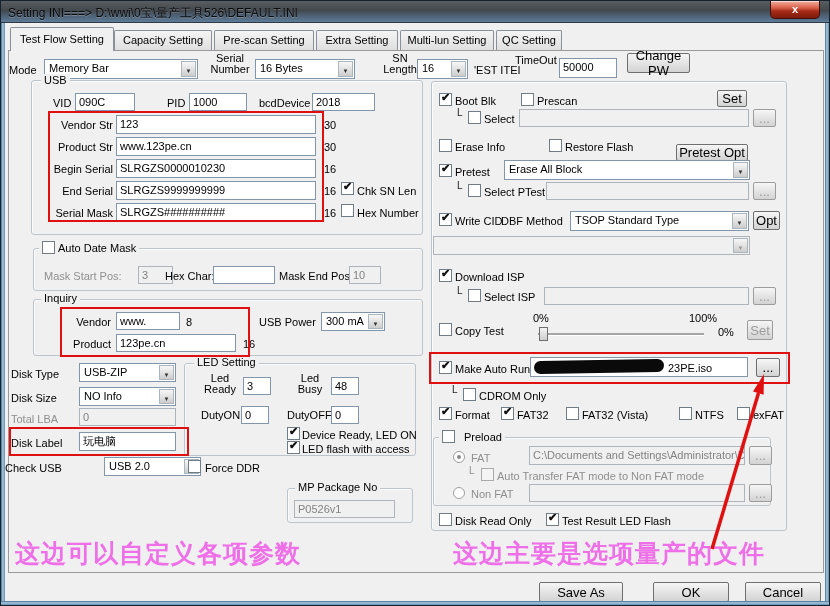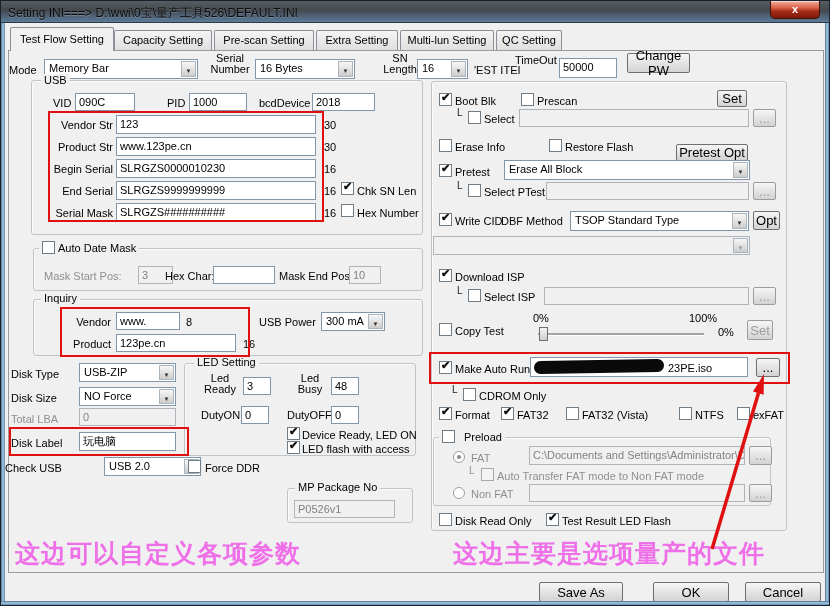--- a/index.html
+++ b/index.html
@@ -173,21 +173,21 @@
   </div>
   <div class="redbox" style="left:59px;top:306px;width:190px;height:50px;"></div>
 
   <div class="lbl" style="left:10px;top:367px;">Disk Type</div>
   <div class="dd" style="left:78px;top:362px;width:97px;height:19px;">
     <span class="v">USB-ZIP</span>
     <span class="a"></span>
   </div>
   <div class="lbl" style="left:10px;top:391px;">Disk Size</div>
   <div class="dd" style="left:78px;top:386px;width:97px;height:19px;">
-    <span class="v">NO Force</span>
+    <span class="v">NO Info</span>
     <span class="a"></span>
   </div>
   <div class="lbl gray" style="left:10px;top:412px;">Total LBA</div>
   <div class="inp dis" style="left:78px;top:407px;width:97px;height:18px;">0</div>
   <div class="lbl" style="left:10px;top:436px;">Disk Label</div>
   <div class="inp" style="left:78px;top:431px;width:97px;height:19px;">玩电脑</div>
   <div class="redbox" style="left:8px;top:426px;width:180px;height:29px;"></div>
   <div class="lbl" style="left:4px;top:461px;">Check USB</div>
   <div class="dd" style="left:78px;top:456px;width:97px;height:19px;margin-left:25px;">
     <span class="v">USB 2.0</span>

